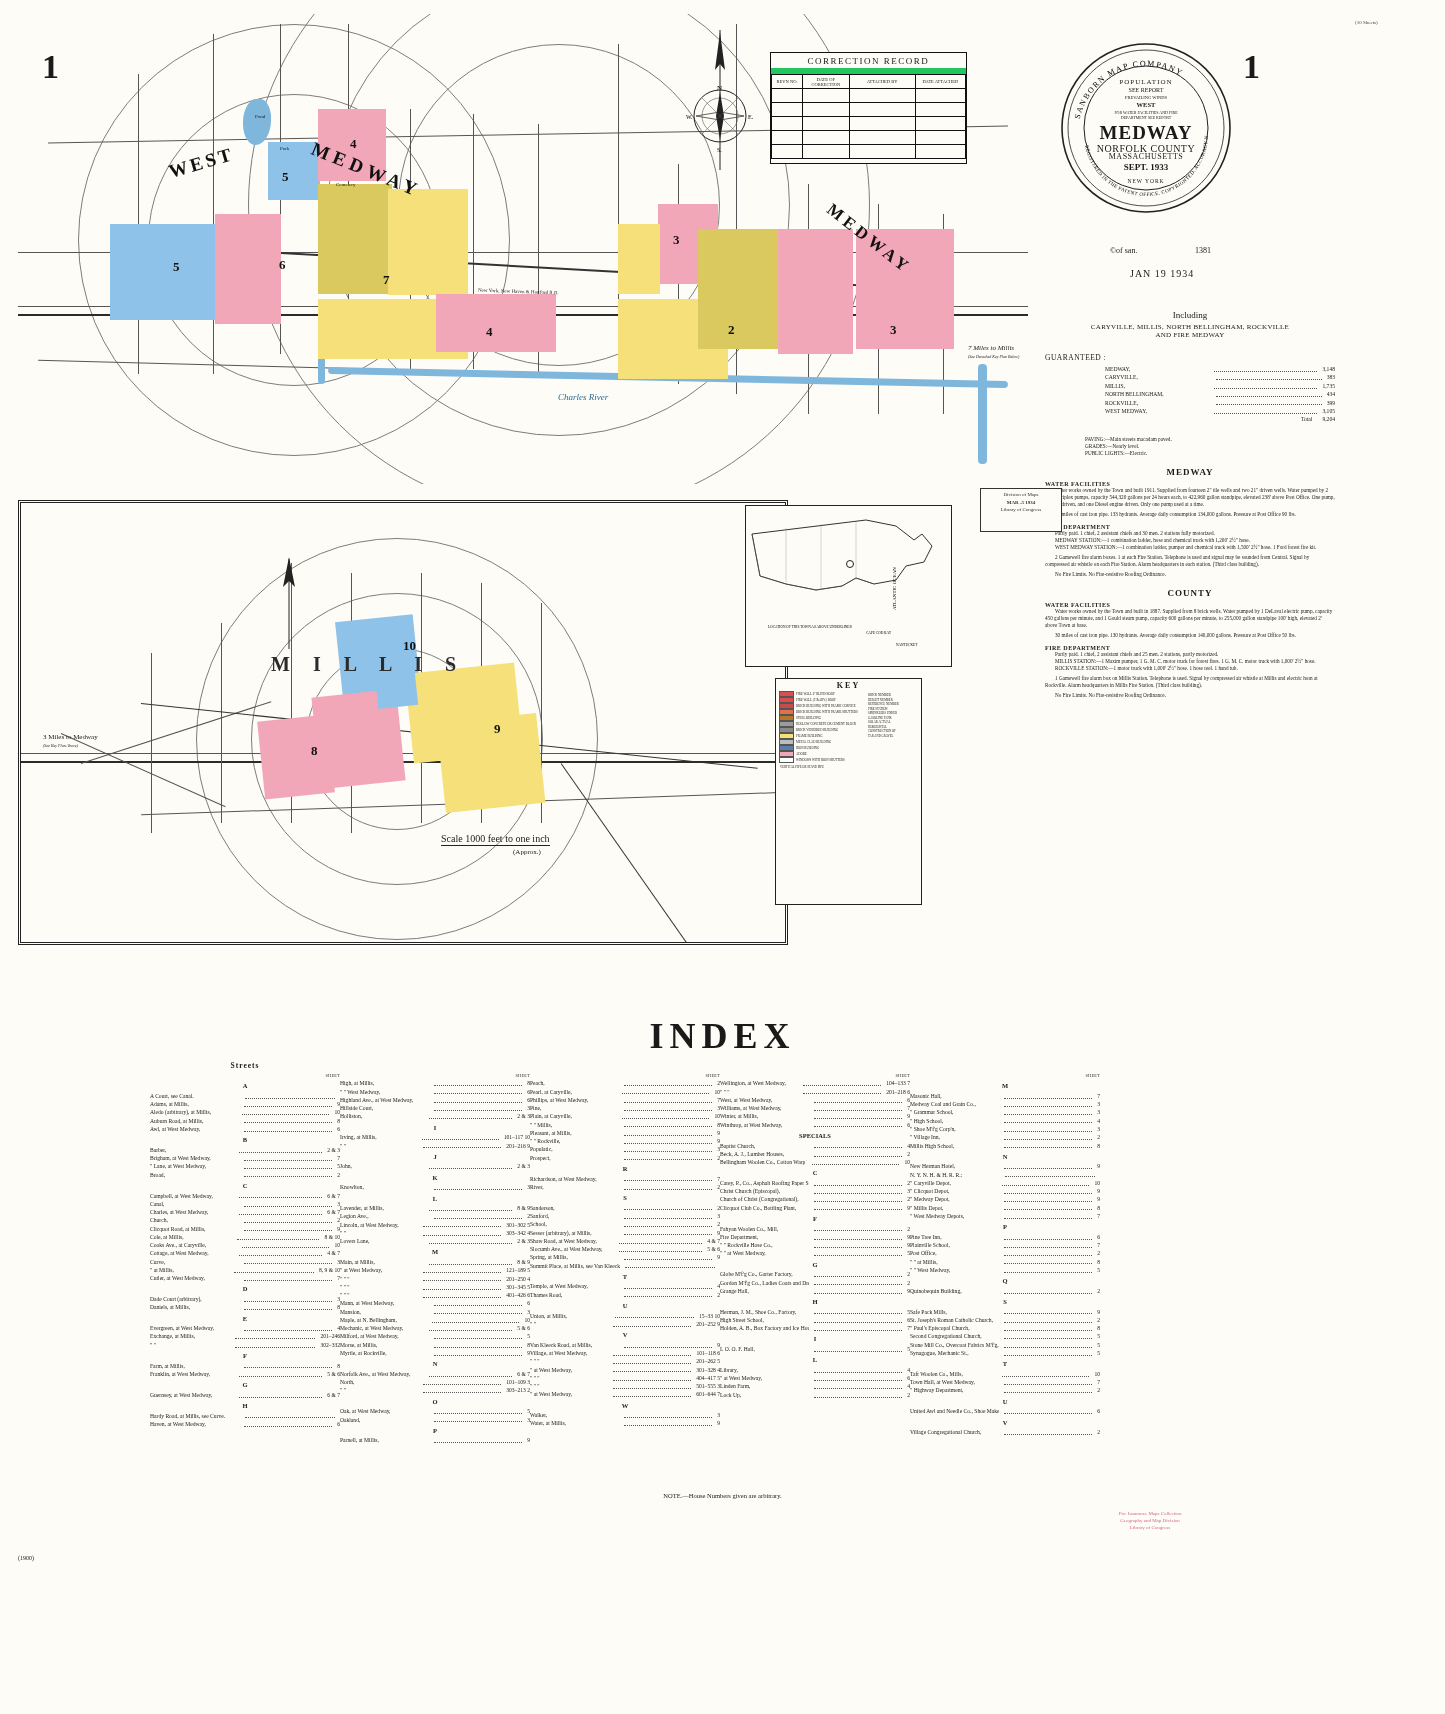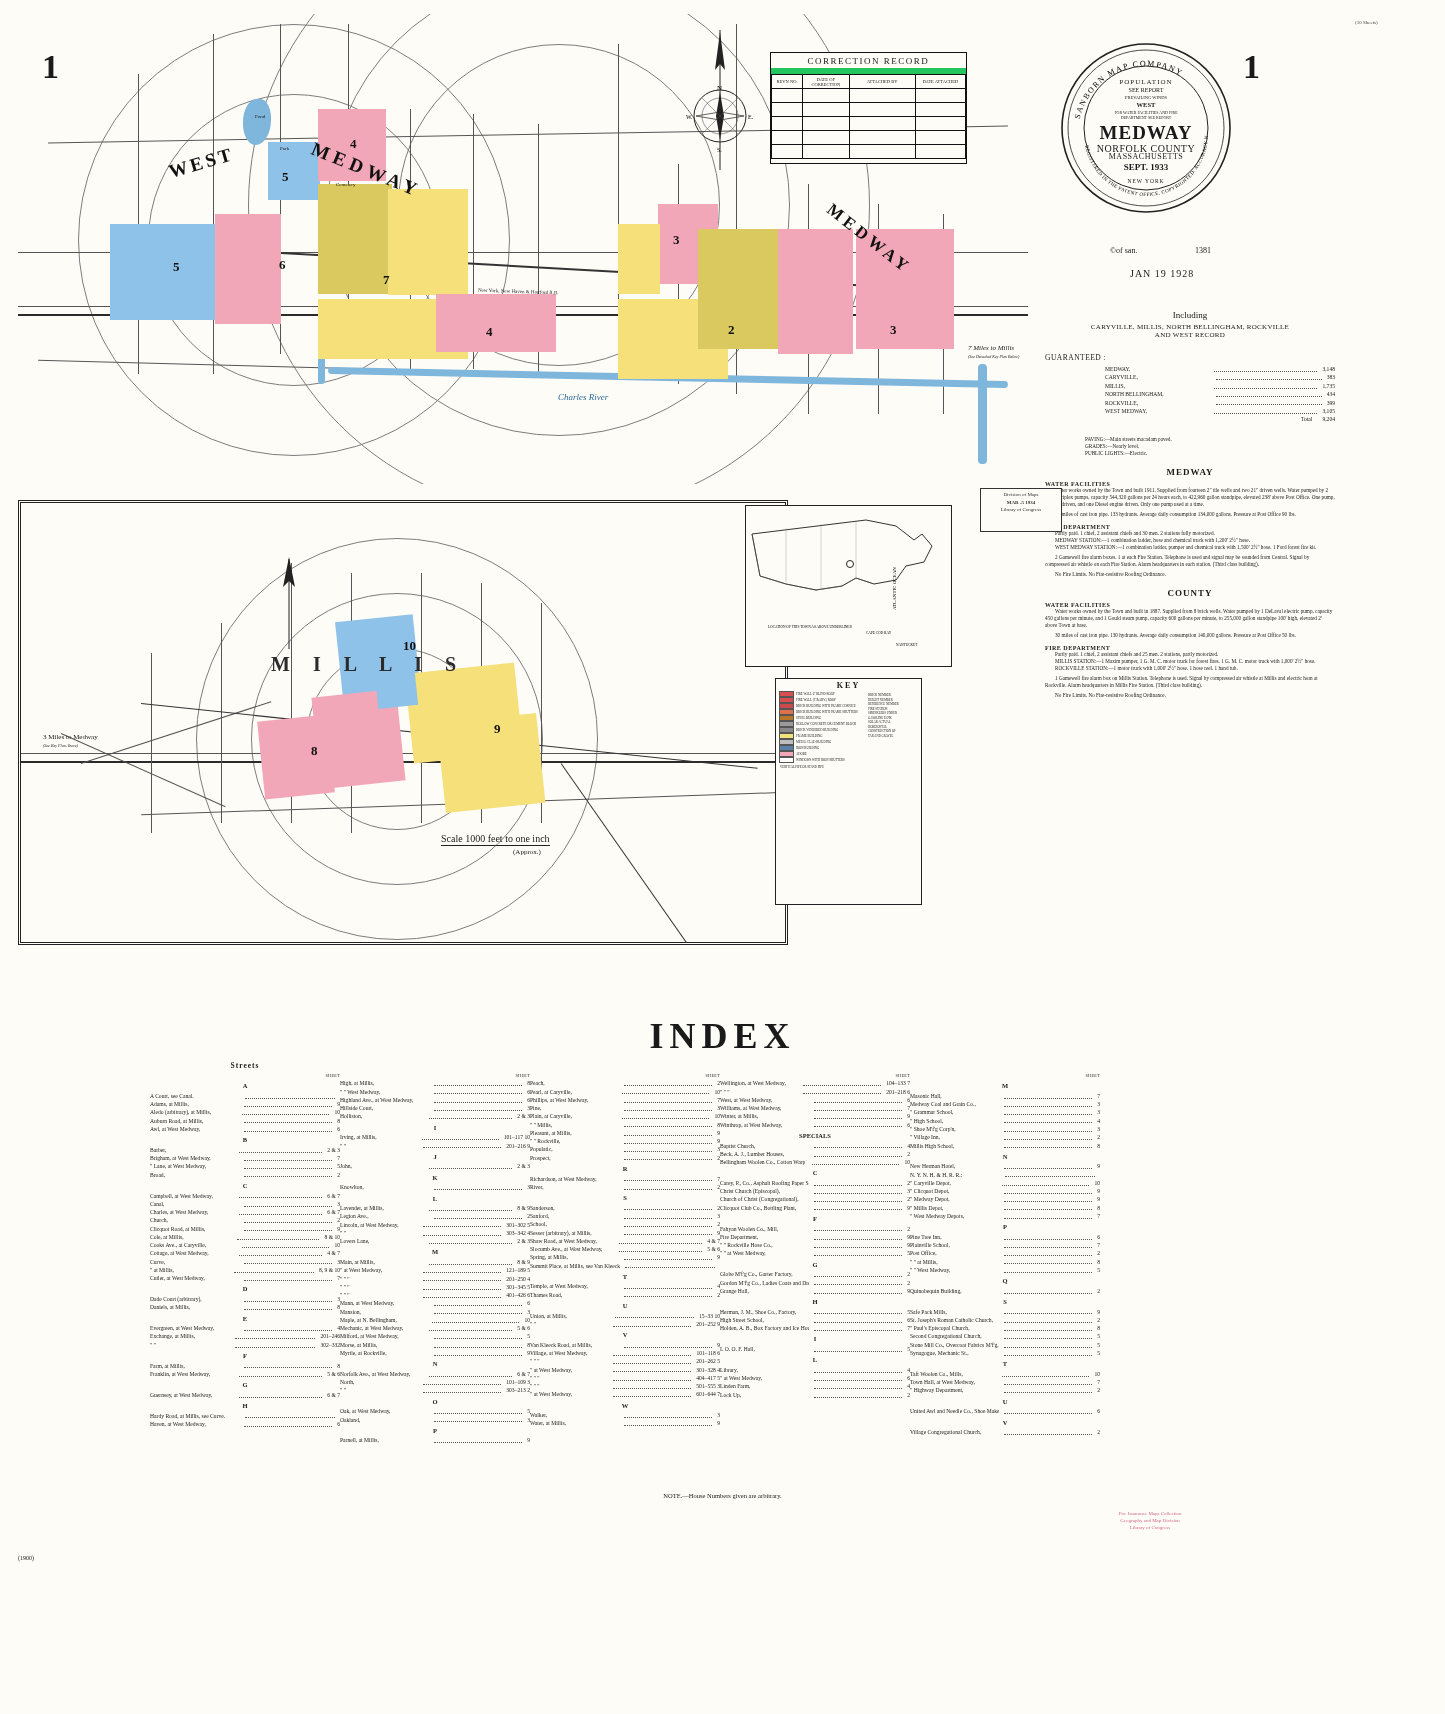--- a/index.html
+++ b/index.html
@@ -249,26 +249,26 @@
     <div class="sealtxt" style="top:73px;font-size:4px;">DEPARTMENT SEE REPORT</div>
     <div class="sealtxt" style="top:80px;font-size:19px;font-weight:bold;letter-spacing:1px;">MEDWAY</div>
     <div class="sealtxt" style="top:101px;font-size:10px;letter-spacing:.5px;">NORFOLK COUNTY</div>
     <div class="sealtxt" style="top:110px;font-size:8px;letter-spacing:.5px;">MASSACHUSETTS</div>
     <div class="sealtxt" style="top:120px;font-size:9px;font-weight:bold;">SEPT. 1933</div>
     <div class="sealtxt" style="top:136px;font-size:5.5px;letter-spacing:1px;">NEW YORK</div>
   </div>
 
   <div class="abs" style="left:1110px;top:246px;font-size:8px;">©of san.</div>
   <div class="abs" style="left:1195px;top:246px;font-size:8px;">1381</div>
-  <div class="abs" style="left:1130px;top:268px;font-size:10px;letter-spacing:1px;">JAN 19 1928</div>
+  <div class="abs" style="left:1130px;top:268px;font-size:10px;letter-spacing:1px;">JAN 19 1934</div>
 
   <div class="abs" id="rightcol">
     <div style="text-align:center;font-size:9px;margin-top:80px;">Including</div>
     <div style="text-align:center;font-size:7px;letter-spacing:.3px;margin-top:3px;">CARYVILLE, MILLIS, NORTH BELLINGHAM, ROCKVILLE</div>
-    <div style="text-align:center;font-size:7px;letter-spacing:.3px;">AND WEST RECORD</div>
+    <div style="text-align:center;font-size:7px;letter-spacing:.3px;">AND FIRE MEDWAY</div>
 
     <div style="margin-top:14px;font-size:7.5px;letter-spacing:.5px;">GUARANTEED :</div>
     <div style="margin-left:60px;margin-top:3px;">
       <div class="popline ientry">
           <span class="nm">MEDWAY,</span>
           <span class="dotted"></span>
           <span class="sh">3,148</span>
         </div>
       <div class="popline ientry">
           <span class="nm">CARYVILLE,</span>

